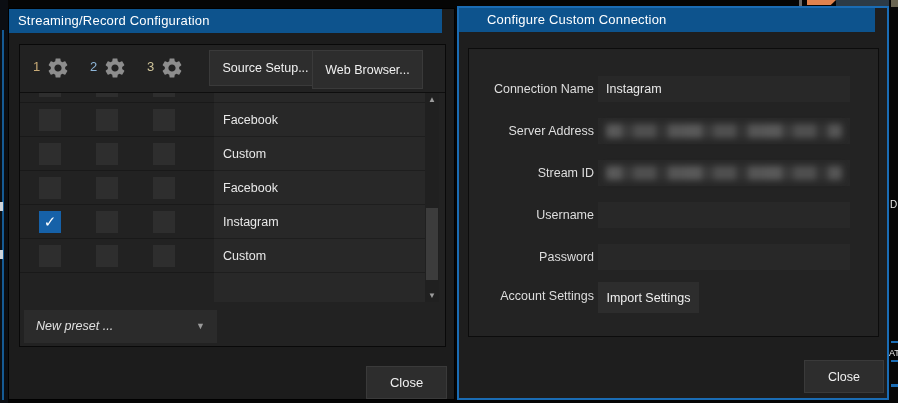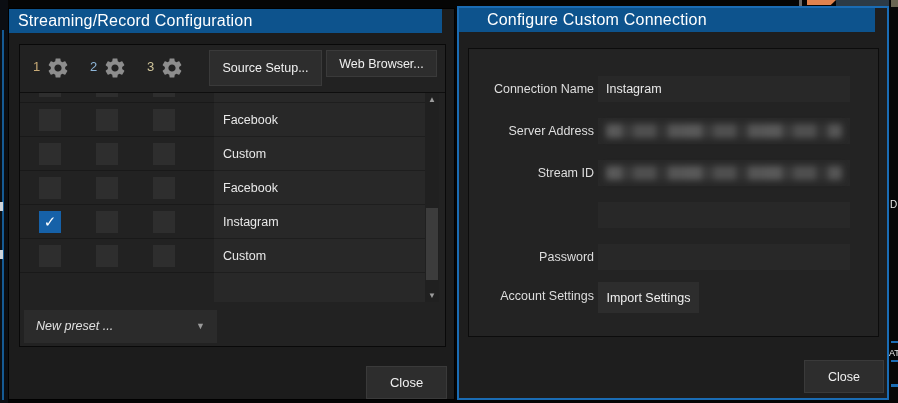--- a/index.html
+++ b/index.html
@@ -15,21 +15,21 @@
   .right-strip .frag{position:absolute;color:#e8e8e8;font-size:10px;line-height:10px;}
   .right-strip .bdash{position:absolute;left:2px;width:7px;height:2px;background:#1a6cb4;}
   .top-strip{position:absolute;left:455px;top:0;width:443px;height:8px;background:#050505;}
   .top-strip .tick{position:absolute;left:344px;top:0;width:3px;height:6px;background:#6a6a6a;}
   .top-strip .orange{position:absolute;left:352px;top:0;width:29px;height:5px;background:#e0824e;clip-path:polygon(0 0,100% 0,82% 100%,0 100%);}
   .top-strip .steel{position:absolute;left:381px;top:0;width:53px;height:6px;background:#2c3b47;}
 
   
   .dialog{position:absolute;background:#1c1c1c;border:1px solid #000;}
   .titlebar{position:absolute;left:0;top:0;right:12px;height:24px;background:#0d538d;color:#fff;
-            font-size:16px;line-height:24px;padding-left:9px;letter-spacing:.2px;}
+            font-size:13px;line-height:24px;padding-left:9px;letter-spacing:.2px;}
   .btn{position:absolute;background:#2d2d2d;border:1px solid #3a3a3a;color:#f0f0f0;
        font-size:12.5px;display:flex;align-items:center;justify-content:center;cursor:default;}
 
   
   #left-dialog{left:8px;top:8px;width:447px;height:392px;}
   #left-panel{position:absolute;left:10px;top:35px;width:427px;height:303px;background:#222;border:1px solid #090909;}
 
   .toolbar{position:absolute;left:0;top:0;right:0;height:47px;}
   .preset-num{position:absolute;top:14px;font-size:13px;}
   .gear{position:absolute;top:11px;width:24px;height:24px;}
@@ -113,21 +113,21 @@
               <path fill="#8d8d8d" d="M19.14,12.94c0.04-0.3,0.06-0.61,0.06-0.94c0-0.32-0.02-0.64-0.07-0.94l2.03-1.58c0.18-0.14,0.23-0.41,0.12-0.61l-1.92-3.32c-0.12-0.22-0.37-0.29-0.59-0.22l-2.39,0.96c-0.5-0.38-1.03-0.7-1.62-0.94L14.4,2.81c-0.04-0.24-0.24-0.41-0.48-0.41h-3.84c-0.24,0-0.43,0.17-0.47,0.41L9.25,5.35C8.66,5.59,8.12,5.92,7.63,6.29L5.24,5.33c-0.22-0.08-0.47,0-0.59,0.22L2.74,8.87C2.62,9.08,2.66,9.34,2.86,9.48l2.03,1.58C4.84,11.36,4.8,11.69,4.8,12s0.02,0.64,0.07,0.94l-2.03,1.58c-0.18,0.14-0.23,0.41-0.12,0.61l1.92,3.32c0.12,0.22,0.37,0.29,0.59,0.22l2.39-0.96c0.5,0.38,1.03,0.7,1.62,0.94l0.36,2.54c0.05,0.24,0.24,0.41,0.48,0.41h3.84c0.24,0,0.44-0.17,0.47-0.41l0.36-2.54c0.59-0.24,1.13-0.56,1.62-0.94l2.39,0.96c0.22,0.08,0.47,0,0.59-0.22l1.92-3.32c0.12-0.22,0.07-0.47-0.12-0.61L19.14,12.94z M12,15.6c-1.98,0-3.6-1.62-3.6-3.6s1.62-3.6,3.6-3.6s3.6,1.62,3.6,3.6S13.98,15.6,12,15.6z"></path>
             </svg>
         </span>
         <span class="preset-num" style="left:127px;color:#cfc49a">3</span>
         <span class="gear" style="left:140px">
           <svg viewBox="0 0 24 24">
               <path fill="#8d8d8d" d="M19.14,12.94c0.04-0.3,0.06-0.61,0.06-0.94c0-0.32-0.02-0.64-0.07-0.94l2.03-1.58c0.18-0.14,0.23-0.41,0.12-0.61l-1.92-3.32c-0.12-0.22-0.37-0.29-0.59-0.22l-2.39,0.96c-0.5-0.38-1.03-0.7-1.62-0.94L14.4,2.81c-0.04-0.24-0.24-0.41-0.48-0.41h-3.84c-0.24,0-0.43,0.17-0.47,0.41L9.25,5.35C8.66,5.59,8.12,5.92,7.63,6.29L5.24,5.33c-0.22-0.08-0.47,0-0.59,0.22L2.74,8.87C2.62,9.08,2.66,9.34,2.86,9.48l2.03,1.58C4.84,11.36,4.8,11.69,4.8,12s0.02,0.64,0.07,0.94l-2.03,1.58c-0.18,0.14-0.23,0.41-0.12,0.61l1.92,3.32c0.12,0.22,0.37,0.29,0.59,0.22l2.39-0.96c0.5,0.38,1.03,0.7,1.62,0.94l0.36,2.54c0.05,0.24,0.24,0.41,0.48,0.41h3.84c0.24,0,0.44-0.17,0.47-0.41l0.36-2.54c0.59-0.24,1.13-0.56,1.62-0.94l2.39,0.96c0.22,0.08,0.47,0,0.59-0.22l1.92-3.32c0.12-0.22,0.07-0.47-0.12-0.61L19.14,12.94z M12,15.6c-1.98,0-3.6-1.62-3.6-3.6s1.62-3.6,3.6-3.6s3.6,1.62,3.6,3.6S13.98,15.6,12,15.6z"></path>
             </svg>
         </span>
         <div class="btn" style="left:189px;top:5px;width:113px;height:36px">Source Setup...</div>
-        <div class="btn" style="left:306px;top:5px;width:111px;height:27px">Web Browser...</div>
+        <div class="btn" style="left:292px;top:5px;width:111px;height:39px">Web Browser...</div>
       </div>
 
       <div class="list">
         <div class="label-band"></div>
         <div class="rows">
           <div class="row">
             <span class="cb c0"></span>
             <span class="cb c1"></span>
             <span class="cb c2"></span>
             <span class="row-label"></span>
@@ -201,20 +201,21 @@
       </div>
 
       <div class="form-row" style="top:111px">
         <span class="f-label">Stream ID</span>
         <div class="f-input">
           <div class="redacted"></div>
         </div>
       </div>
 
       <div class="form-row" style="top:153px">
+        <span class="f-label">Username</span>
         <div class="f-input">
           <div class="f-value"></div>
         </div>
       </div>
 
       <div class="form-row" style="top:236px">
         <span class="f-label" style="top:-2px">Account Settings</span>
       </div>
 
       <div class="form-row" style="top:195px">

